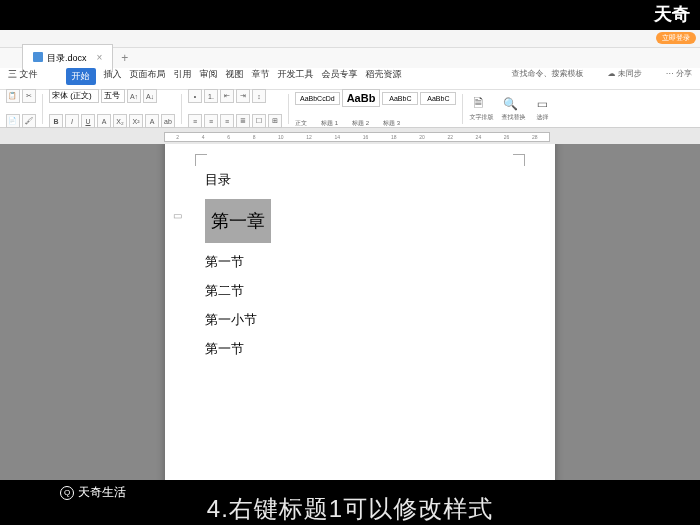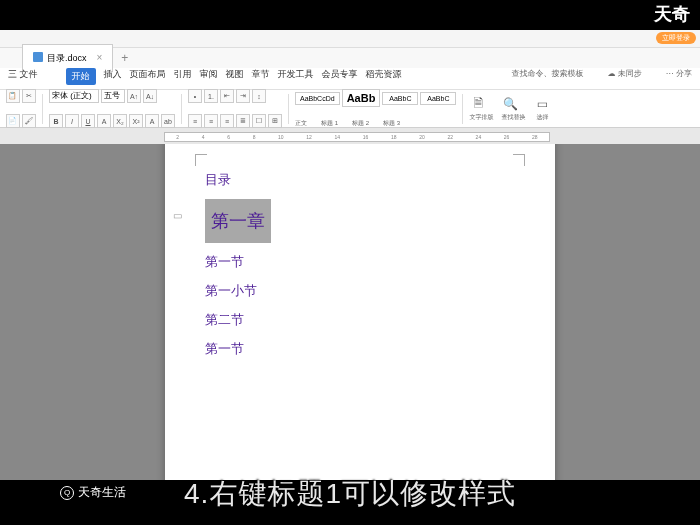--- a/index.html
+++ b/index.html
@@ -36,29 +36,29 @@
   
   .ruler-area { height: 16px; background: #e8e8e8; position: relative; }
   .ruler { position: absolute; left: 164px; right: 150px; top: 4px; height: 10px; background: #fff; border: 1px solid #bbb; }
   .ruler-marks { position: absolute; inset: 0; font-size: 5px; color: #888; display: flex; justify-content: space-around; align-items: center; }
   
   .doc-area { position: absolute; top: 144px; left: 0; right: 0; bottom: 45px; background: #888; overflow: hidden; }
   .page { position: absolute; left: 165px; top: -30px; width: 390px; height: 500px; background: #fff; box-shadow: 0 2px 8px rgba(0,0,0,0.3); padding: 50px 40px; }
   .page-corner { position: absolute; width: 12px; height: 12px; }
   .page-corner.tl { top: 40px; left: 30px; border-left: 1px solid #aaa; border-top: 1px solid #aaa; }
   .page-corner.tr { top: 40px; right: 30px; border-right: 1px solid #aaa; border-top: 1px solid #aaa; }
-  .doc-content { font-size: 13px; line-height: 2; color: #4c1d95; font-family: "SimSun", serif; }
+  .doc-content { font-size: 13px; line-height: 2; color: #000000; font-family: "SimSun", serif; }
   .doc-line { margin: 3px 0; }
   .doc-line.selected { background: #a8a8a8; display: inline-block; padding: 4px 6px; font-size: 18px; font-weight: 500; }
   .attach-icon { position: absolute; left: 8px; top: 96px; color: #999; font-size: 10px; }
   
   .bottom-caption-bar { position: absolute; bottom: 0; left: 0; right: 0; height: 45px; background: #000; }
   .watermark-left { position: absolute; left: 60px; top: 4px; color: #fff; font-size: 12px; display: flex; align-items: center; gap: 4px; }
   .watermark-circle { width: 14px; height: 14px; border: 1.5px solid #fff; border-radius: 50%; display: flex; align-items: center; justify-content: center; font-size: 8px; }
-  .caption-text { position: absolute; left: 50%; transform: translateX(-50%); bottom: 12px; color: #e8e8e8; font-size: 28px; font-weight: 500; text-shadow: 1px 1px 2px #000, -1px -1px 2px #000; letter-spacing: 1px; }
+  .caption-text { position: absolute; left: 50%; transform: translateX(-50%); bottom: 0; color: #e8e8e8; font-size: 24px; font-weight: 500; text-shadow: 1px 1px 2px #000, -1px -1px 2px #000; letter-spacing: 1px; }
   
   .vip-badge { position: absolute; top: 32px; right: 4px; background: #ff9c3a; color: #fff; font-size: 7px; padding: 1px 6px; border-radius: 7px; }
 </style>
 </head>
 <body>
 
 <div class="topbar">
   <div class="topbar-logo">天奇</div>
 </div>
 
@@ -205,22 +205,22 @@
 
 <div class="doc-area">
   <div class="page">
     <div class="page-corner tl"></div>
     <div class="page-corner tr"></div>
     <div class="attach-icon">▭</div>
     <div class="doc-content">
       <div class="doc-line">目录</div>
       <div><span class="doc-line selected">第一章</span></div>
       <div class="doc-line">第一节</div>
+      <div class="doc-line">第二节</div>
       <div class="doc-line">第一小节</div>
-      <div class="doc-line">第二节</div>
       <div class="doc-line">第一节</div>
     </div>
   </div>
 </div>
 
 <div class="bottom-caption-bar">
   <div class="watermark-left">
     <div class="watermark-circle">Q</div>
     <span>天奇生活</span>
   </div>

